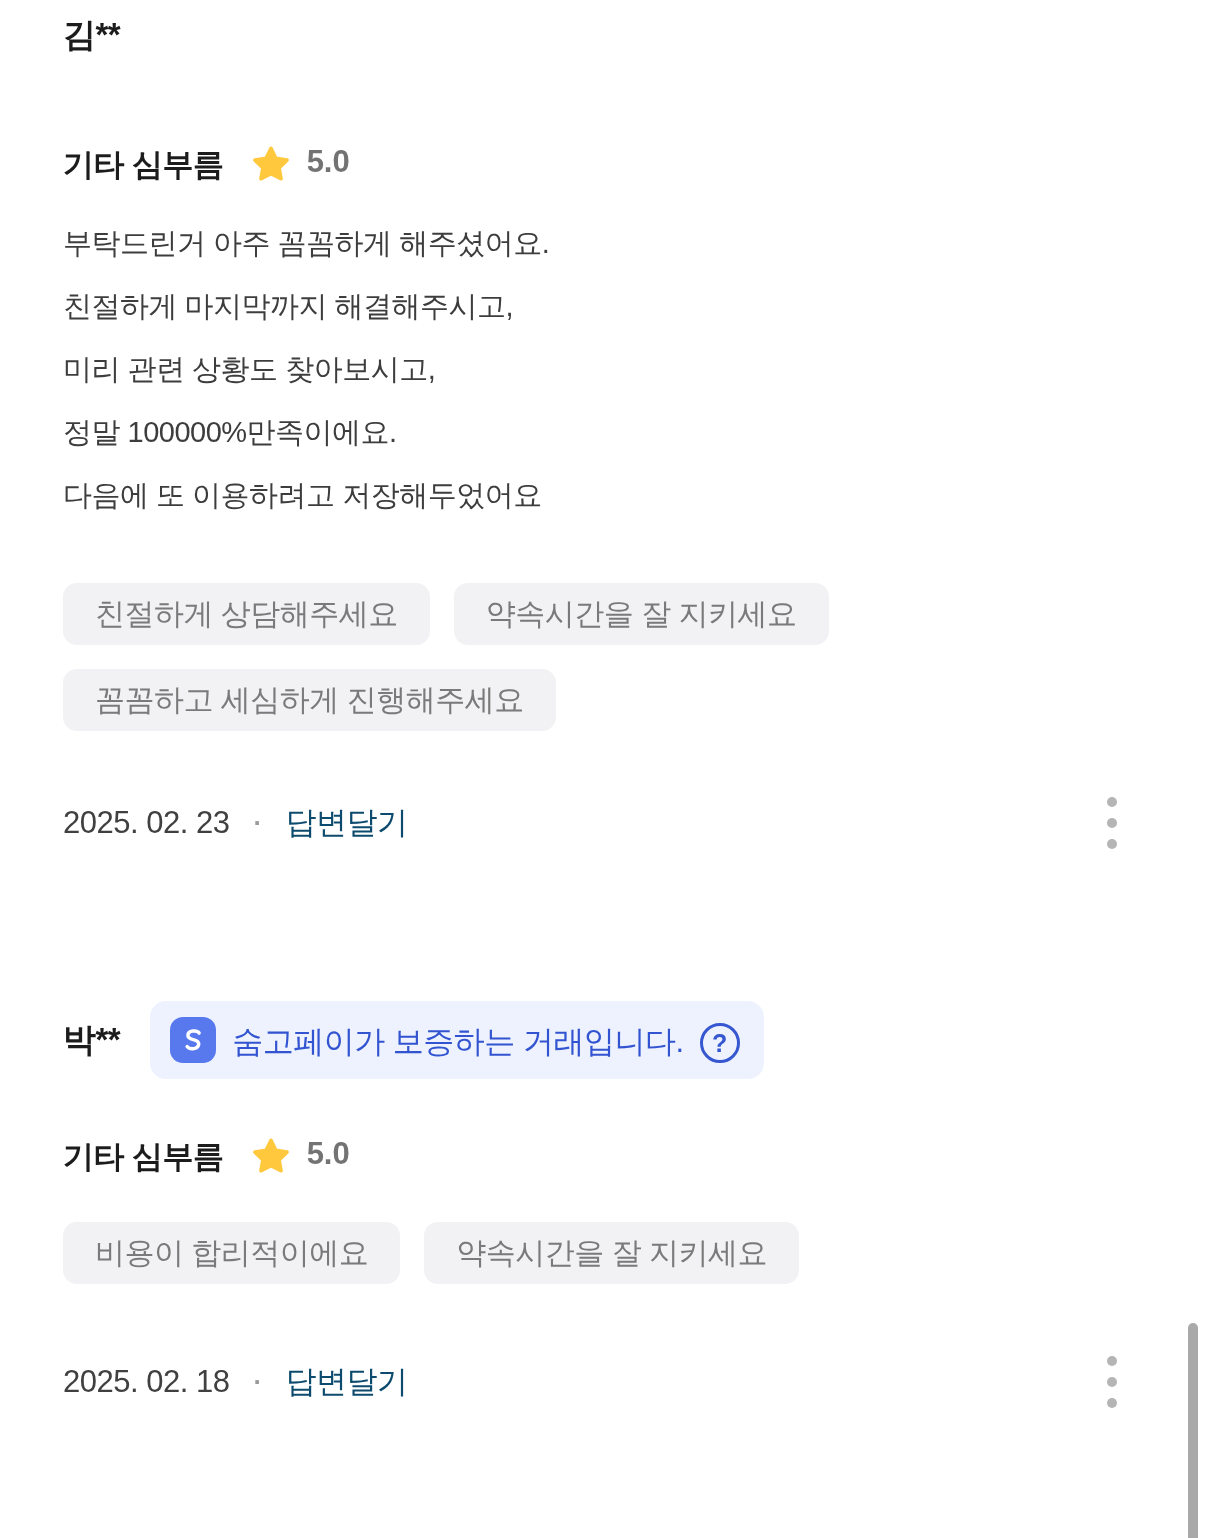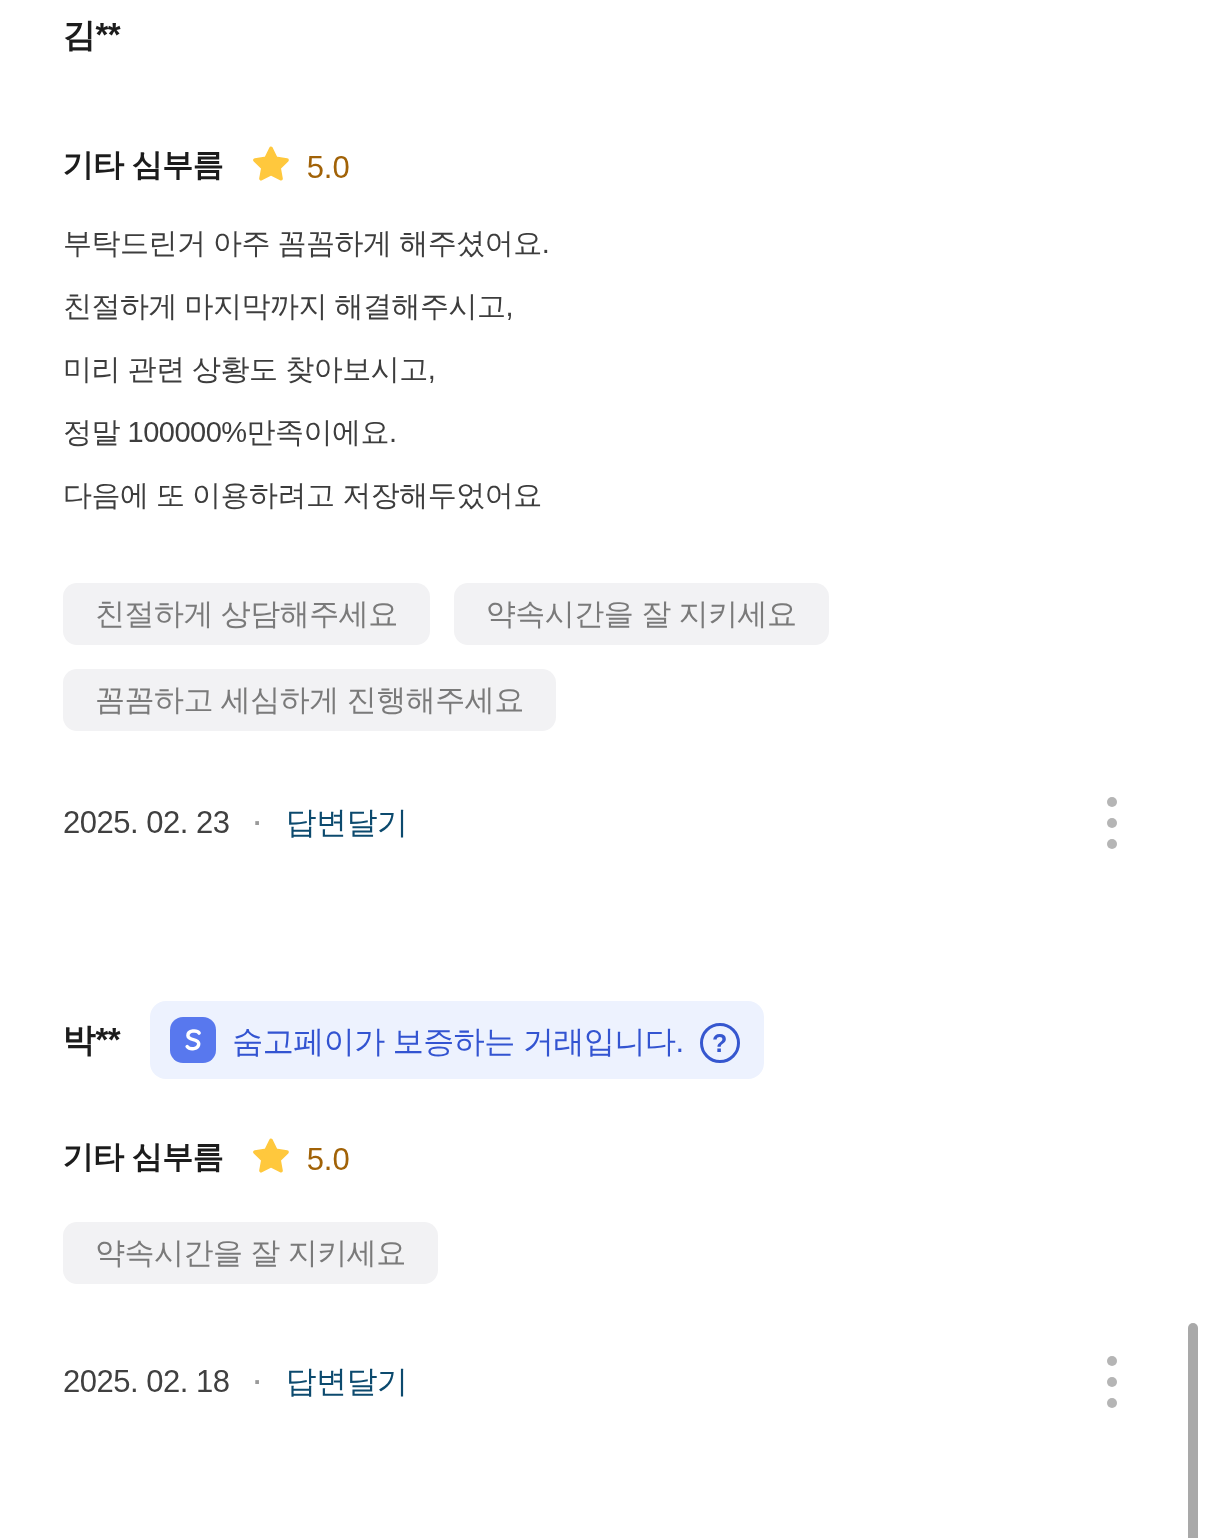--- a/index.html
+++ b/index.html
@@ -17,32 +17,32 @@
   .reviewer-name {
     font-size: 33px;
     font-weight: 700;
     color: #1c1c1c;
     line-height: 42px;
     letter-spacing: -0.5px;
   }
 
   .title-row {
     display: flex;
-    align-items: flex-end;
+    align-items: flex-start;
     margin-top: 88px;
   }
   .review-2 .title-row { margin-top: 57px; }
   .service-name {
     font-size: 31px;
     font-weight: 700;
     color: #1c1c1c;
     letter-spacing: -0.5px;
   }
   .star { width: 42px; height: 42px; margin-left: 26px; margin-right: 15px; flex: 0 0 auto; }
-  .rating-value { font-size: 31px; font-weight: 400; color: #a16207; }
+  .rating-value { font-size: 31px; font-weight: 700; color: #737373; }
 
   .review-text {
     margin-top: 26px;
     font-size: 29px;
     line-height: 63px;
     color: #3d3d3d;
     letter-spacing: -0.5px;
     white-space: pre-line;
   }
 
@@ -209,20 +209,21 @@
     <div class="title-row">
       <span class="service-name">기타 심부름</span>
       <svg class="star" viewBox="0 0 24 24" aria-hidden="true">
         <path d="M12 2.6l2.8 5.7 6.3.9-4.55 4.4 1.1 6.2L12 16.9l-5.65 2.9 1.1-6.2L2.9 9.2l6.3-.9z" fill="#FFC83D" stroke="#FFC83D" stroke-width="2.2" stroke-linejoin="round"></path>
       </svg>
       <span class="rating-value">5.0</span>
     </div>
 
 
     <div class="tags">
+      <span class="tag">비용이 합리적이에요</span>
       <span class="tag">약속시간을 잘 지키세요</span>
     </div>
 
     <div class="footer-row">
       <div class="footer-left">
         <span class="date-text">2025. 02. 18</span>
         <span class="dot-sep">·</span>
         <span class="reply-link">답변달기</span>
       </div>
       <div class="kebab">

